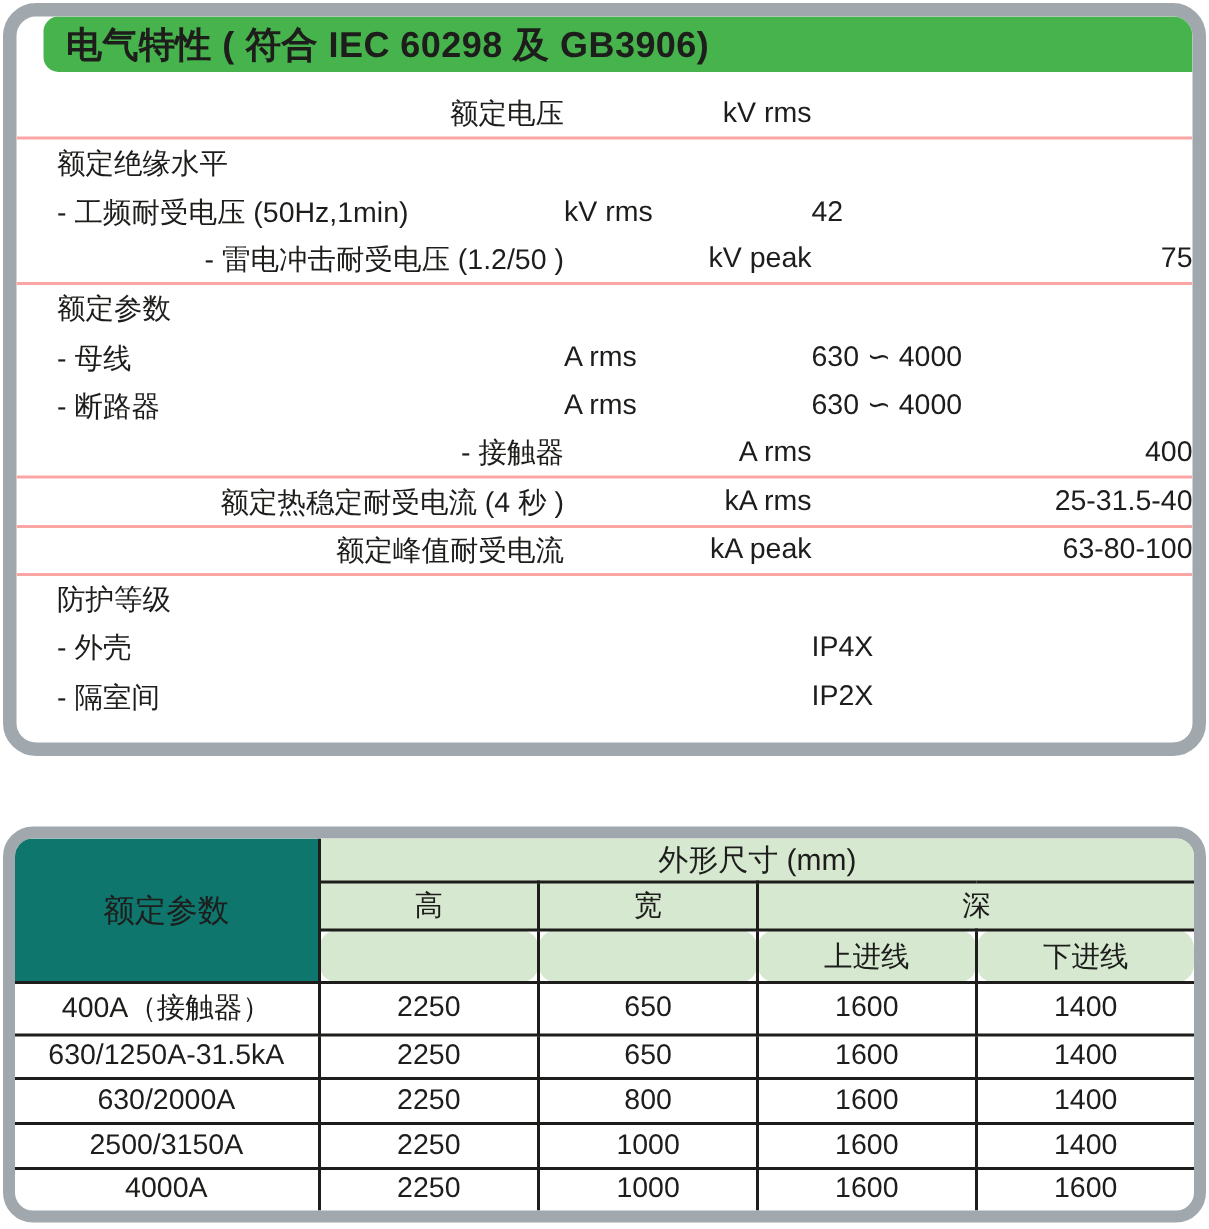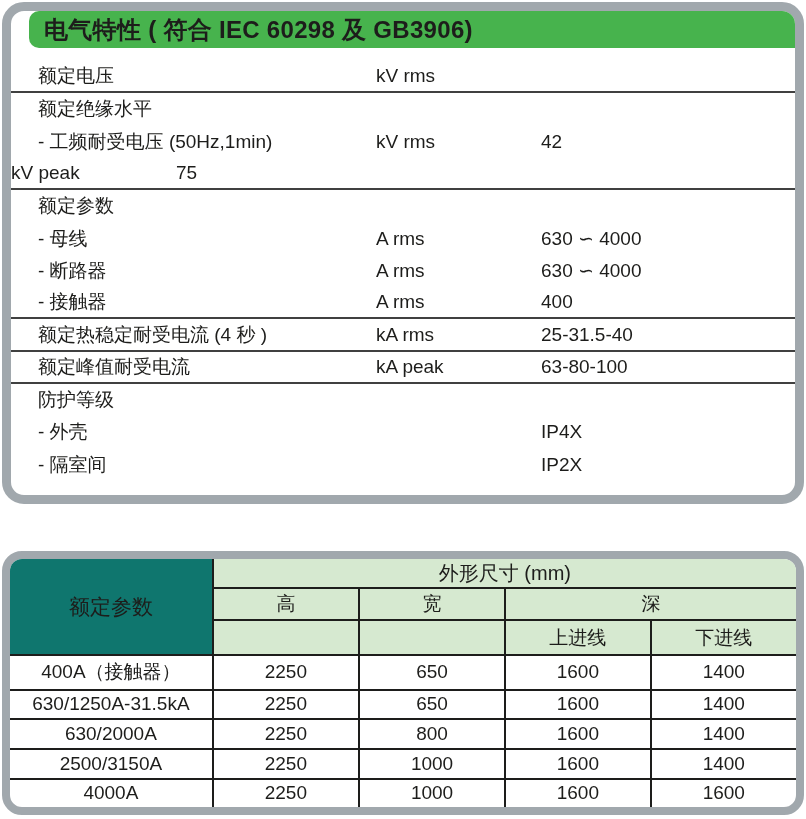--- a/index.html
+++ b/index.html
@@ -35,21 +35,21 @@
     font-size: 24px;
     font-weight: bold;
     letter-spacing: 0.3px;
   }
   .rows { padding-top: 13px; }
   .row {
     display: flex; align-items: center;
     height: 32.3px;
     font-size: 19px;
   }
-  .row.sep { border-bottom: 2px solid #404040; box-sizing: border-box; }
+  .row.sep { border-bottom: 2px solid #fca5a5; box-sizing: border-box; text-align: right; }
   .c-label { width: 338px; padding-left: 27px; white-space: nowrap; }
   .c-unit  { width: 165px; white-space: nowrap; }
   .c-value { flex: 1; white-space: nowrap; }
 
   
   .panel-dim {
     position: absolute; left: 2px; top: 551px;
     width: 802px; height: 264px;
     border: 8px solid #a1a8ad;
     border-radius: 20px;
@@ -74,21 +74,21 @@
   }
   td.corner {
     background: #0f766e;
     font-size: 21px;
     font-weight: normal;
   }
   td.lg { background: #d6e9d0; margin-left: 44px; }
   td.group { font-size: 20px; }
   tr.hr1 td { height: 28px; }
   tr.hr2 td { height: 30px; }
-  tr.hr3 td { height: 33px; }
+  tr.hr3 td { height: 33px; border-radius: 12px; }
 </style>
 </head>
 <body>
 
 <div class="panel-elec">
   <div class="panel-elec-inner">
     <div class="title-bar">
       <span>电气特性 ( 符合 IEC 60298 及 GB3906)</span>
     </div>
     <div class="rows">
@@ -100,20 +100,21 @@
         <span class="c-label">额定绝缘水平</span>
         <span class="c-unit"></span>
         <span class="c-value"></span>
       </div>
       <div class="row">
         <span class="c-label">- 工频耐受电压 (50Hz,1min)</span>
         <span class="c-unit">kV rms</span>
         <span class="c-value">42</span>
       </div>
       <div class="row sep">
+        <span class="c-label">- 雷电冲击耐受电压 (1.2/50 )</span>
         <span class="c-unit">kV peak</span>
         <span class="c-value">75</span>
       </div>
       <div class="row">
         <span class="c-label">额定参数</span>
         <span class="c-unit"></span>
         <span class="c-value"></span>
       </div>
       <div class="row">
         <span class="c-label">- 母线</span>

